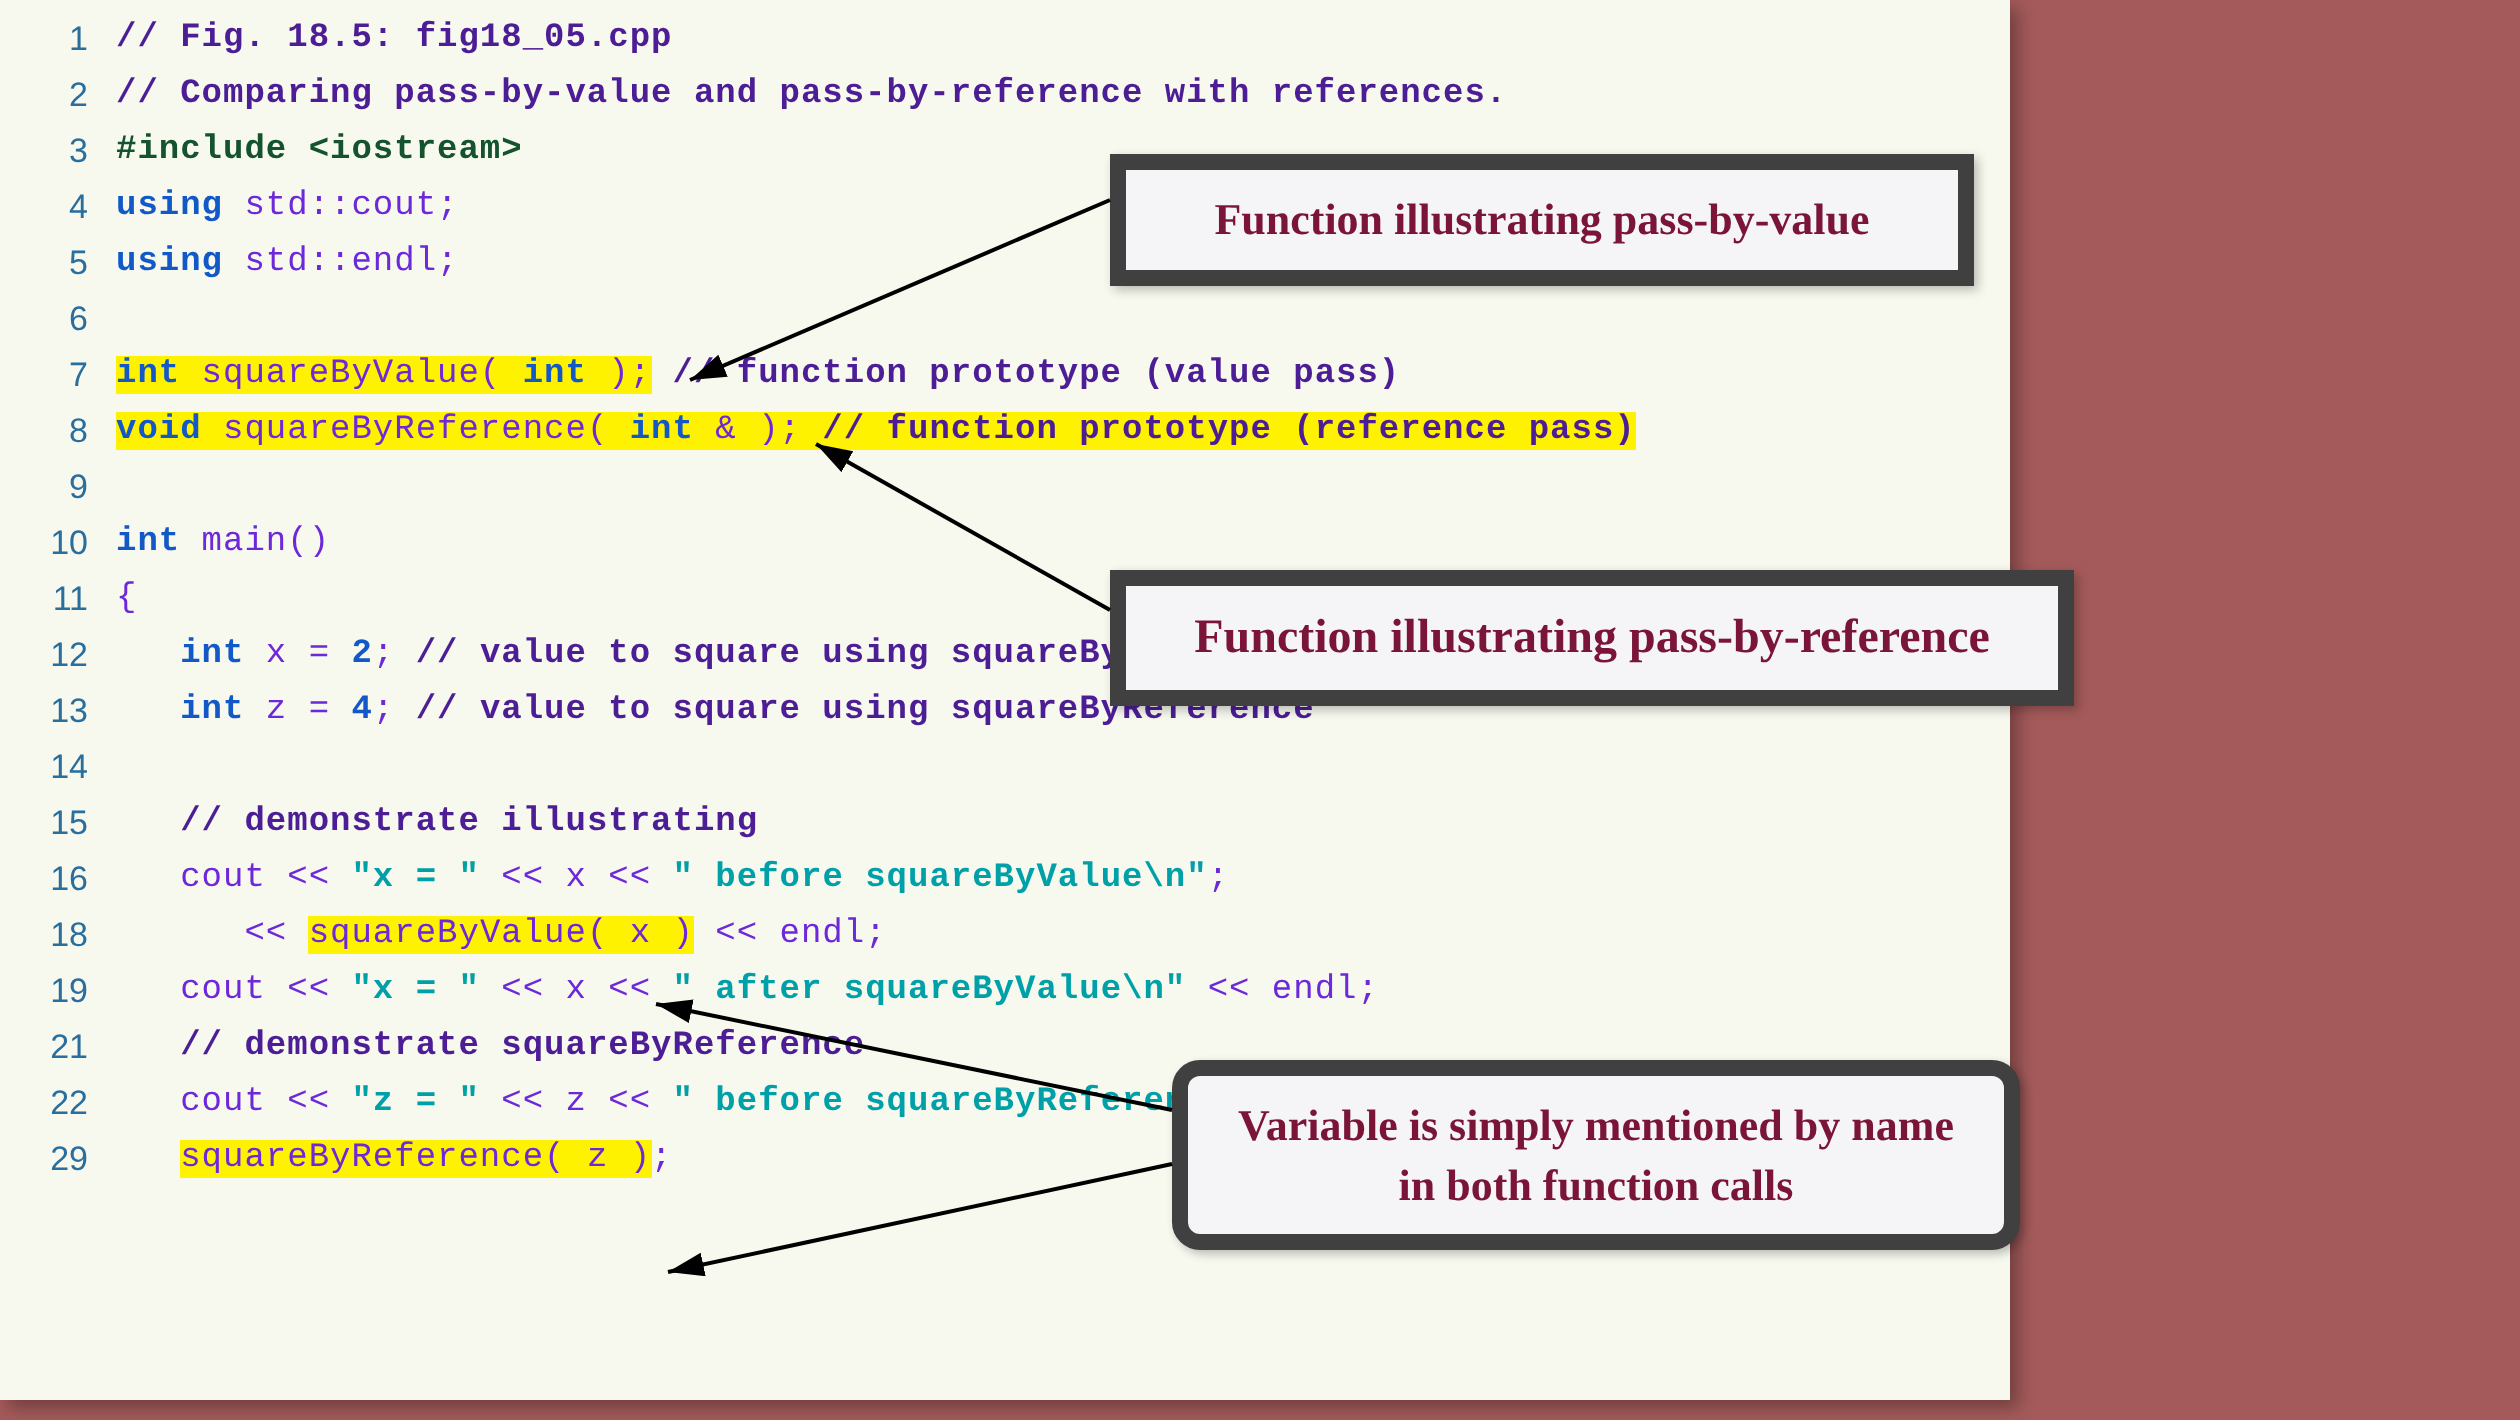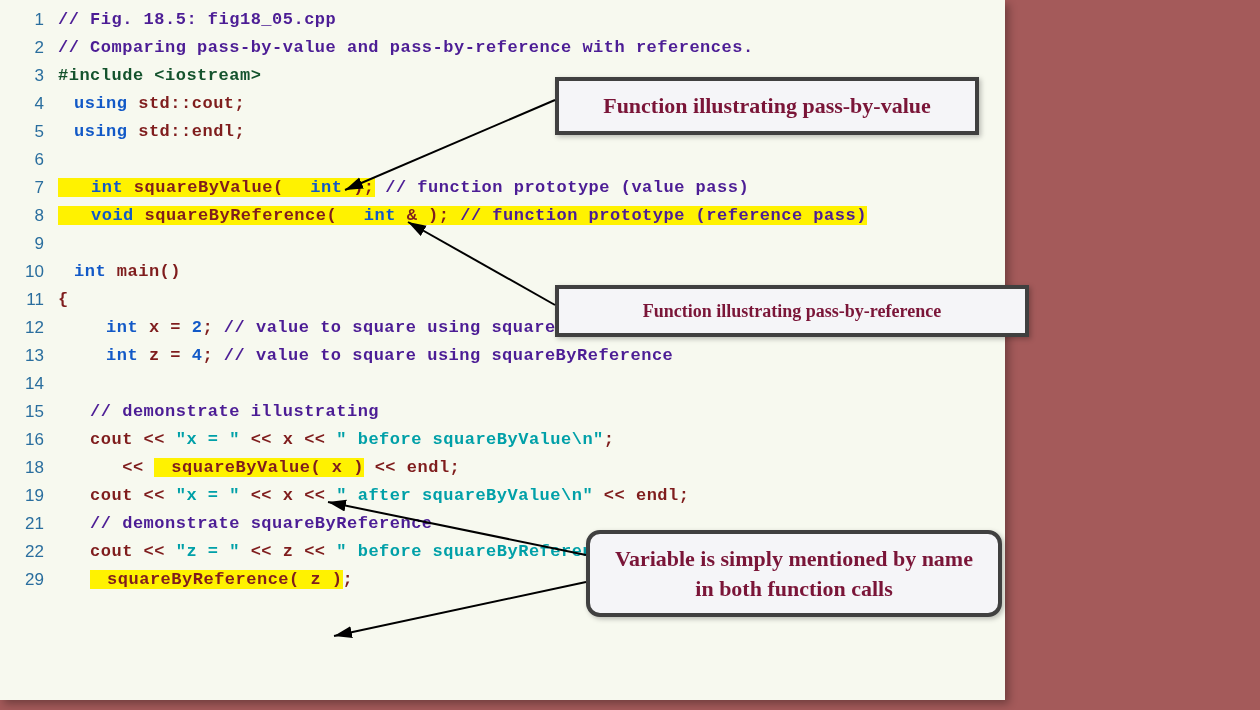--- a/index.html
+++ b/index.html
@@ -4,28 +4,28 @@
 <style>
   html,body{margin:0;padding:0;width:1260px;height:710px;overflow:hidden;font-family:"Courier New",monospace;background:#a45a5a;}
   .page{position:relative;width:1260px;height:710px;}
   .code-panel{position:absolute;left:0;top:0;width:1005px;height:700px;background:#f7f9ef;box-shadow:4px 4px 8px rgba(0,0,0,.3);}
   .code-area{position:absolute;left:0;top:0;right:0;bottom:0;padding:6px 0 0 0;}
   .line{display:flex;align-items:flex-start;line-height:28px;font-size:17px;white-space:pre;}
   .ln{width:44px;text-align:right;color:#2a6e9e;padding-right:14px;font-family:Arial,sans-serif;}
   .code{flex:1;font-weight:bold;letter-spacing:0.5px;}
   .c-comment{color:#4c1d95;font-weight:bold;}
   .c-pre{color:#14532d;font-weight:bold;}
-  .c-kw{color:#1259c7;font-weight:bold;margin-left:16px;}
-  .c-black{color:#7f1d1d;font-weight:bold;}
+  .c-kw{color:#1259c7;font-weight:bold;}
+  .c-black{color:#6d28d9;font-weight:normal;}
   .c-num{color:#1259c7;font-weight:bold;}
   .c-str{color:#00a0a8;font-weight:bold;}
-  .hl{background:#fff200;padding-left:17px;}
-  .callout{position:absolute;background:#f5f5f8;border:4px solid #404040;padding:10px 18px;font-family:"Times New Roman",serif;font-weight:bold;color:#7a1538;text-align:center;line-height:1.35;box-shadow:2px 2px 5px rgba(0,0,0,.25);}
+  .hl{background:#fff200;}
+  .callout{position:absolute;background:#f5f5f8;border:8px solid #404040;padding:10px 18px;font-family:"Times New Roman",serif;font-weight:bold;color:#7a1538;text-align:center;line-height:1.35;box-shadow:2px 2px 5px rgba(0,0,0,.25);}
   .callout1{left:555px;top:77px;width:380px;font-size:22px;}
-  .callout2{left:555px;top:285px;width:430px;font-size:18px;}
+  .callout2{left:555px;top:285px;width:430px;font-size:24px;}
   .callout3{left:586px;top:530px;width:372px;font-size:22px;border-radius:14px;}
   svg.arrows{position:absolute;left:0;top:0;width:1260px;height:710px;pointer-events:none;}
 </style>
 </head>
 <body>
 <div class="page">
 
 <div class="code-panel">
  <div class="code-area">
 

